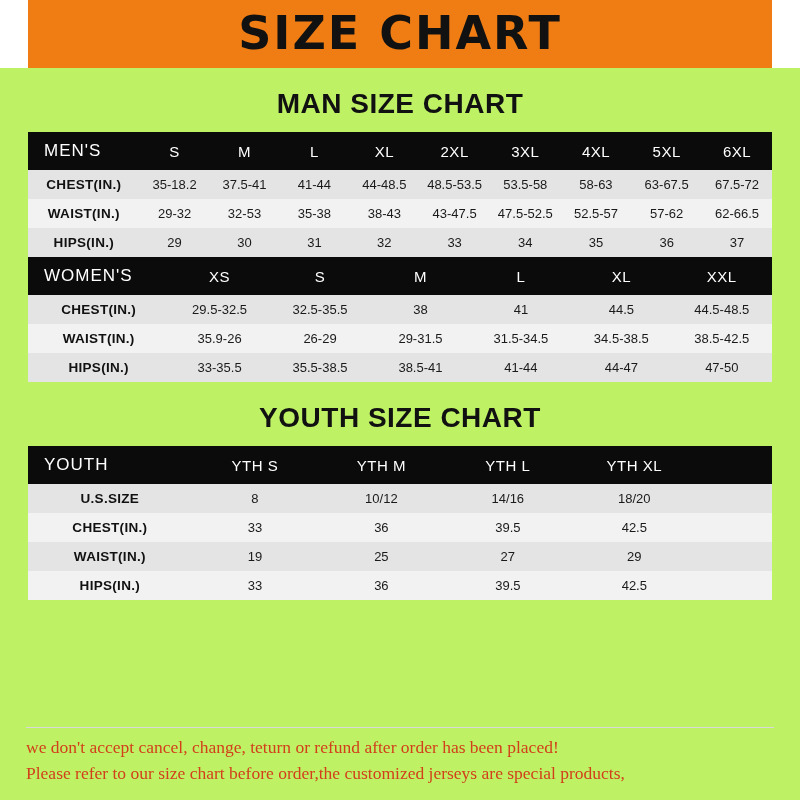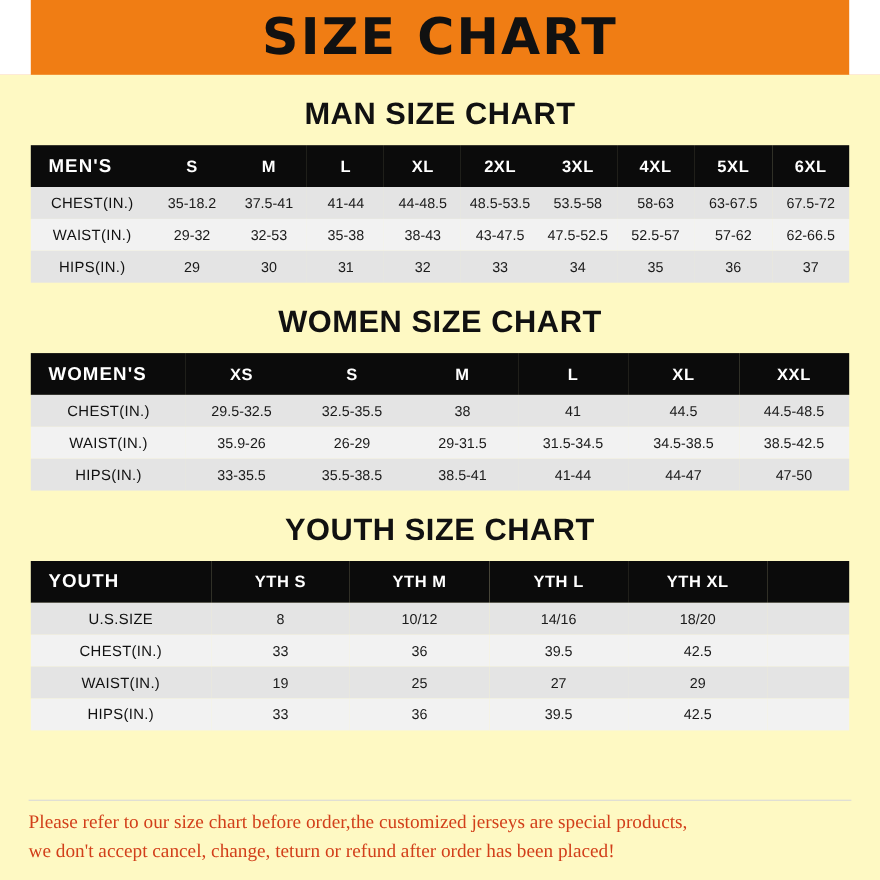--- a/index.html
+++ b/index.html
@@ -10,21 +10,21 @@
     width: 800px;
     height: 800px;
     background: #ffffff;
     font-family: "DejaVu Sans", sans-serif;
     overflow: hidden;
   }
   .page {
     position: relative;
     width: 800px;
     height: 800px;
-    background: #fef9c3;
+    background: #bef264;
     box-sizing: border-box;
   }
   
   .banner {
     position: relative;
     height: 68px;
     background: #f07d14;
     display: flex;
     align-items: center;
     justify-content: center;
@@ -83,36 +83,36 @@
     font-size: 13px;
     color: #1a1a1a;
     padding: 0;
     height: 29px;
     vertical-align: middle;
     white-space: nowrap;
   }
   table.size thead th {
     background: #0b0b0b;
     color: #ffffff;
-    font-weight: bold;
+    font-weight: normal;
     font-size: 15px;
     height: 38px;
     letter-spacing: 0.5px;
     margin-top: 16px;
   }
   table.size thead th.rowlabel {
     text-align: left;
     padding-left: 16px;
     font-size: 17px;
     letter-spacing: 1px;
   }
   table.size tbody tr.odd td { background: #e4e4e4; }
   table.size tbody tr.even td { background: #f2f2f2; }
   table.size tbody td.rowlabel {
-    font-weight: normal;
+    font-weight: bold;
     font-size: 13.5px;
     letter-spacing: 0.3px;
     text-align: center;
     color: #111;
   }
 
   
   .note {
     position: absolute;
     left: 0;
@@ -206,21 +206,20 @@
           <td>33</td>
           <td>34</td>
           <td>35</td>
           <td>36</td>
           <td>37</td>
         </tr>
       </tbody>
     </table>
   </div>
 
-  <div class="section-title">WOMEN SIZE CHART</div>
   <div class="tbl-wrap">
     <table class="size">
       <colgroup>
         <col style="width:19%">
           <col style="width:13.5%">
           <col style="width:13.5%">
           <col style="width:13.5%">
         <col style="width:13.5%">
           <col style="width:13.5%">
           <col style="width:13.5%">
@@ -322,17 +321,17 @@
           <td>42.5</td>
           <td></td>
         </tr>
       </tbody>
     </table>
   </div>
 
   <div class="note-divider"></div>
 
   <div class="note">
+    <div>we don't accept cancel, change, teturn or refund after order has been placed!</div>
     <div>Please refer to our size chart before order,the customized jerseys are special products,</div>
-    <div>we don't accept cancel, change, teturn or refund after order has been placed!</div>
   </div>
 
 </div>
 
 </body></html>

